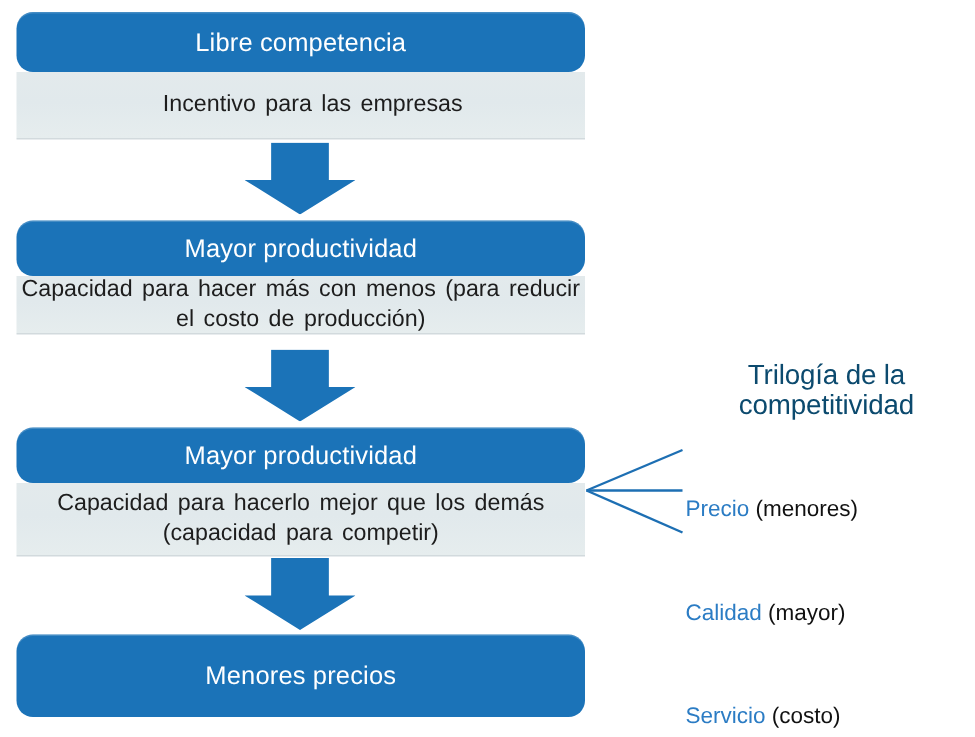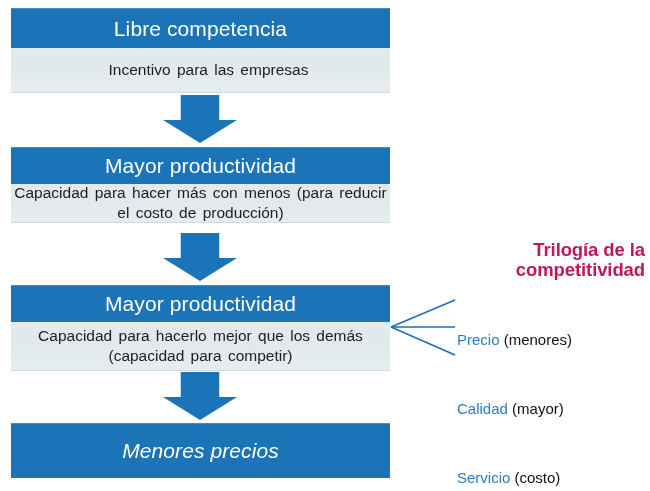--- a/index.html
+++ b/index.html
@@ -28,28 +28,29 @@
     position: absolute;
     left: 11px;
     width: 379px;
     box-sizing: border-box;
   }
 
   .box-head {
     background: #1b73b8;
     color: #ffffff;
     text-align: center;
-    font-size: 21px;
+    font-size: 17px;
     line-height: 1;
     letter-spacing: .1px;
     display: flex;
     align-items: center;
     justify-content: center;
     box-sizing: border-box;
     box-shadow: inset 0 1px 0 rgba(255,255,255,.18);
+    border-radius: 11px;
   }
 
   .box-body {
     background: linear-gradient(180deg,#e3eaec 0%,#e1e9ec 45%,#e6edee 100%);
     color: #1d1d1d;
     text-align: center;
     font-size: 15.5px;
     line-height: 1.32;
     display: flex;
     align-items: center;
@@ -66,21 +67,21 @@
 
   #box2        { top: 147px; }
   #box2 .box-head { height: 37px; }
   #box2 .box-body { height: 39px; }
 
   #box3        { top: 285px; }
   #box3 .box-head { height: 37px; }
   #box3 .box-body { height: 49px; }
 
   #box4        { top: 423px; }
-  #box4 .box-head { height: 55px; font-style: italic; }
+  #box4 .box-head { height: 55px; }
 
   
   .arrow {
     position: absolute;
     width: 74px;
     height: 48px;
     left: 163px;
     background: #1b73b8;
     clip-path: polygon(24% 0%, 76% 0%, 76% 52%, 100% 52%, 50% 100%, 0% 52%, 24% 52%);
   }
@@ -89,25 +90,25 @@
   #arrow3 { top: 372px; }
 
   
   #trilogy {
     position: absolute;
     left: 457px;
     top: 240px;
     width: 188px;
   }
   .trilogy-title {
-    color: #be185d;
-    font-weight: bold;
+    color: #0c4a6e;
+    font-weight: normal;
     font-size: 18.5px;
     line-height: 1.1;
-    text-align: right;
+    text-align: center;
     letter-spacing: -0.1px;
   }
   .trilogy-rows {
     margin-top: 6px;
   }
   .trilogy-row {
     font-size: 15px;
     line-height: 1.42;
     white-space: nowrap;
     color: #111111;

